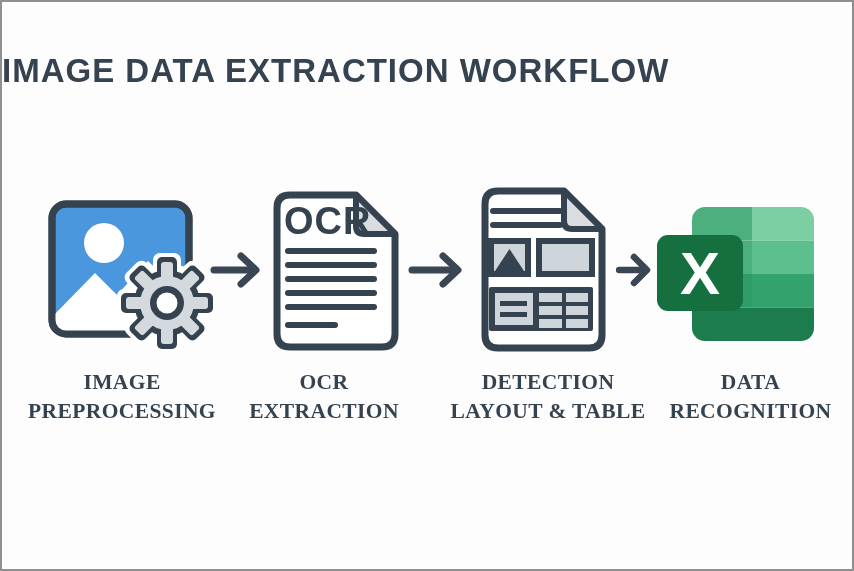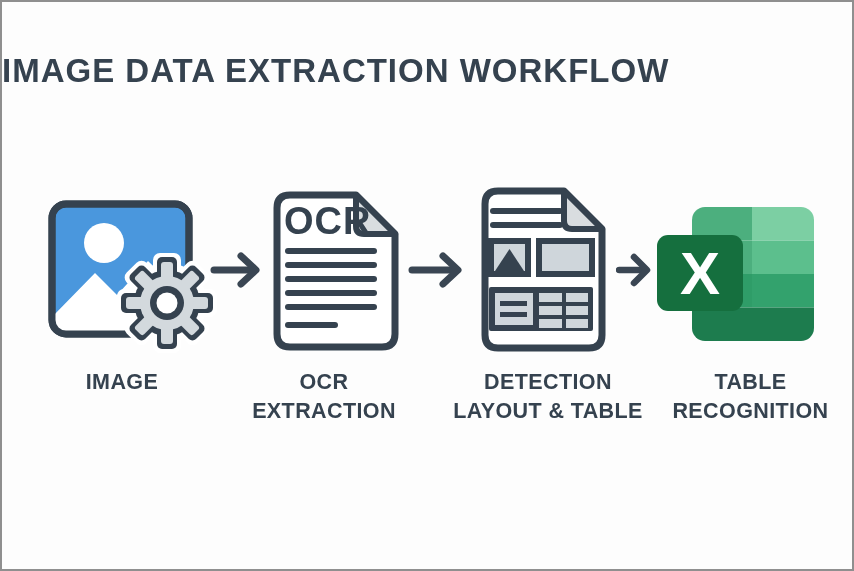--- a/index.html
+++ b/index.html
@@ -23,21 +23,21 @@
   .icon-box { position:absolute; }
   .icon-box svg { display:block; }
   .arrow-box { position:absolute; }
   .step-label {
     position:absolute; top:366px;
     text-align:center;
     font-size:21.5px; font-weight:bold; line-height:1.33;
     letter-spacing:0.4px;
     color:#35424f;
   }
-  .step-label span { display:block; }
+  .step-label span { display:block;font-family:Liberation Serif, serif; }
   svg text { font-family:"Liberation Sans", sans-serif; }
 </style>
 </head>
 <body>
 
 <div class="canvas">
 
   <div class="title">IMAGE DATA EXTRACTION WORKFLOW</div>
 
   <div class="icon-box" style="left:45px; top:195px;">
@@ -168,27 +168,28 @@
         <rect x="100" y="72" width="62" height="33.5" fill="#33a26d"></rect>
         <rect x="40" y="105.5" width="122" height="33.5" fill="#1d7c4e"></rect>
       </g>
       <rect x="5" y="33" width="86" height="76" rx="11" fill="#156f3e"></rect>
       <text x="48" y="92" font-size="60" font-weight="bold" fill="#ffffff" text-anchor="middle">X</text>
     </svg>
   </div>
 
   <div class="step-label" style="left:10px; width:220px;">
     <span>IMAGE</span>
+    <span>PREPROCESSING</span>
   </div>
   <div class="step-label" style="left:222px; width:200px;">
     <span>OCR</span>
     <span>EXTRACTION</span>
   </div>
   <div class="step-label" style="left:436px; width:220px;">
     <span>DETECTION</span>
     <span>LAYOUT &amp; TABLE</span>
   </div>
   <div class="step-label" style="left:646px; width:205px;">
-    <span>TABLE</span>
+    <span>DATA</span>
     <span>RECOGNITION</span>
   </div>
 
 </div>
 
 </body></html>

